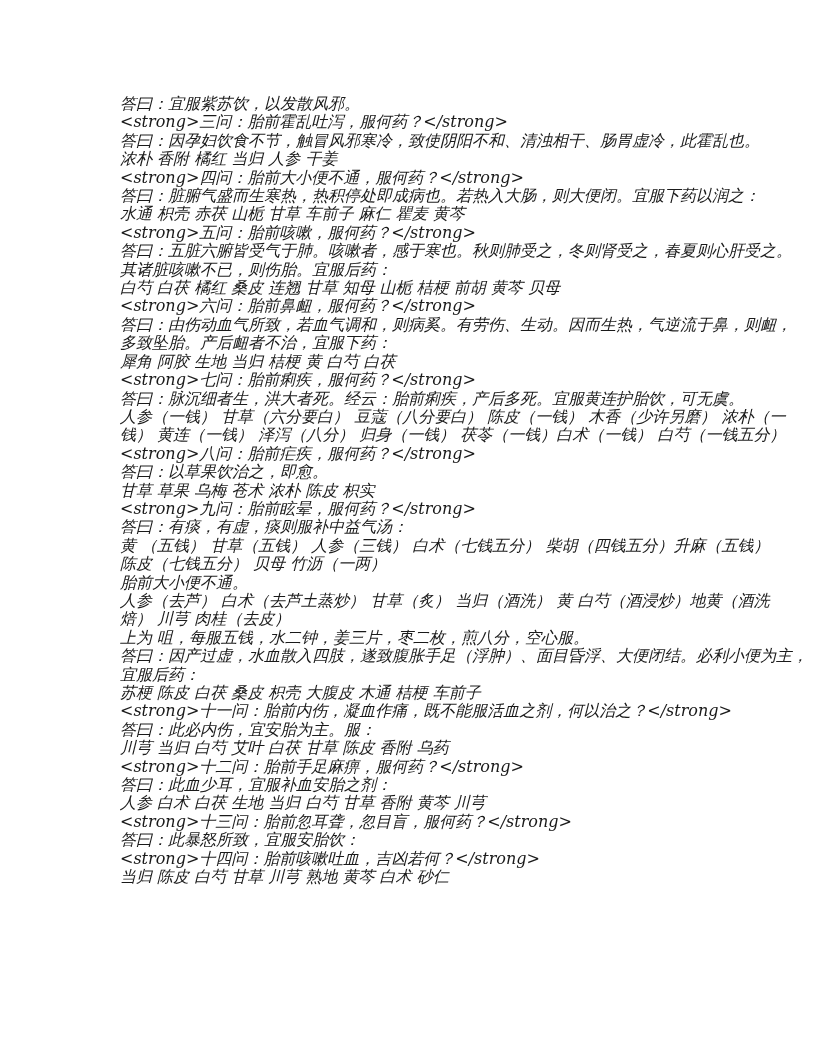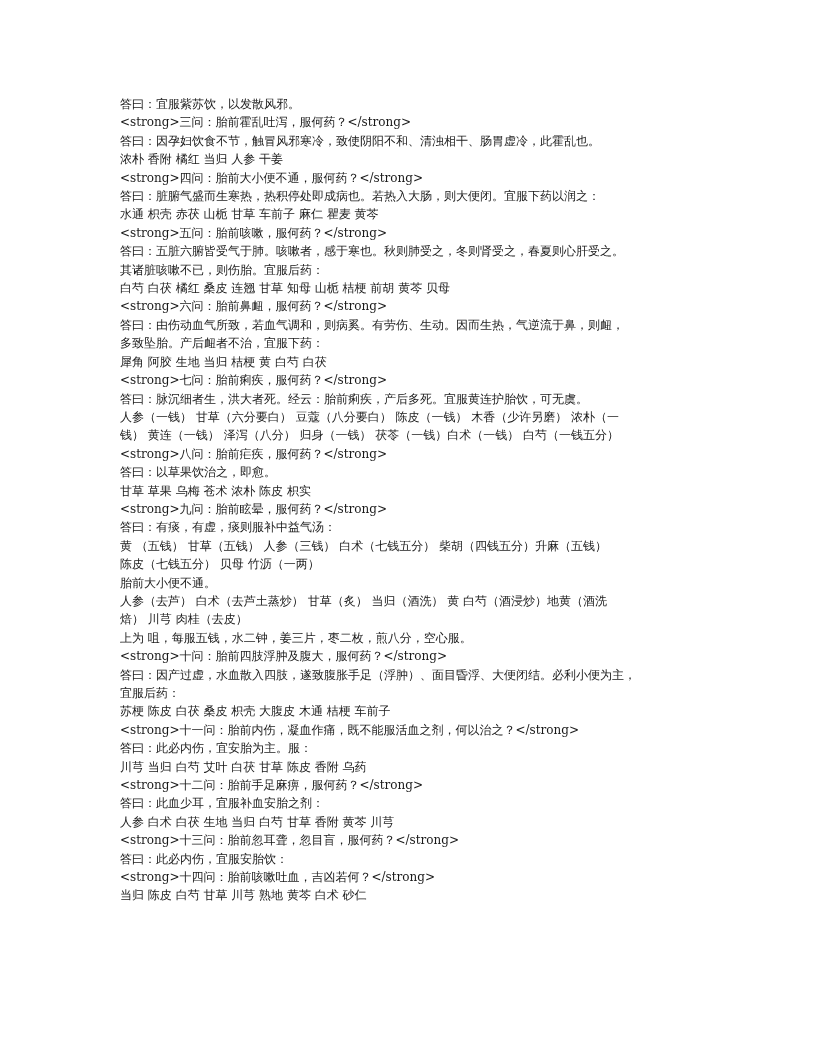--- a/index.html
+++ b/index.html
@@ -15,25 +15,26 @@
       font-family: "DejaVu Serif", "Liberation Serif", serif;
       color: #1a1a1a;
     }
     .page {
       position: absolute;
       left: 120px;
       top: 95px;
       width: 590px;
     }
     .line {
-      font-size: 12px;
+      font-size: 16px;
       line-height: 18.42px;
       height: 18.42px;
       white-space: nowrap;
       letter-spacing: 0;
+      font-style: italic;
     }
   </style>
 </head>
 <body>
 
 <div class="page">
   <div class="line">答曰：宜服紫苏饮，以发散风邪。</div>
   <div class="line">&lt;strong&gt;三问：胎前霍乱吐泻，服何药？&lt;/strong&gt;</div>
   <div class="line">答曰：因孕妇饮食不节，触冒风邪寒冷，致使阴阳不和、清浊相干、肠胃虚冷，此霍乱也。</div>
   <div class="line">浓朴 香附 橘红 当归 人参 干姜</div>
@@ -56,27 +57,26 @@
   <div class="line">答曰：以草果饮治之，即愈。</div>
   <div class="line">甘草 草果 乌梅 苍术 浓朴 陈皮 枳实</div>
   <div class="line">&lt;strong&gt;九问：胎前眩晕，服何药？&lt;/strong&gt;</div>
   <div class="line">答曰：有痰，有虚，痰则服补中益气汤：</div>
   <div class="line">黄 （五钱） 甘草（五钱） 人参（三钱） 白术（七钱五分） 柴胡（四钱五分）升麻（五钱）</div>
   <div class="line">陈皮（七钱五分） 贝母 竹沥（一两）</div>
   <div class="line">胎前大小便不通。</div>
   <div class="line">人参（去芦） 白术（去芦土蒸炒） 甘草（炙） 当归（酒洗） 黄 白芍（酒浸炒）地黄（酒洗</div>
   <div class="line">焙） 川芎 肉桂（去皮）</div>
   <div class="line">上为 咀，每服五钱，水二钟，姜三片，枣二枚，煎八分，空心服。</div>
-  <div class="line">&lt;strong&gt;十问：胎前四肢浮肿及腹大，服何药？&lt;/strong&gt;</div>
   <div class="line">答曰：因产过虚，水血散入四肢，遂致腹胀手足（浮肿）、面目昏浮、大便闭结。必利小便为主，</div>
   <div class="line">宜服后药：</div>
   <div class="line">苏梗 陈皮 白茯 桑皮 枳壳 大腹皮 木通 桔梗 车前子</div>
   <div class="line">&lt;strong&gt;十一问：胎前内伤，凝血作痛，既不能服活血之剂，何以治之？&lt;/strong&gt;</div>
   <div class="line">答曰：此必内伤，宜安胎为主。服：</div>
   <div class="line">川芎 当归 白芍 艾叶 白茯 甘草 陈皮 香附 乌药</div>
   <div class="line">&lt;strong&gt;十二问：胎前手足麻痹，服何药？&lt;/strong&gt;</div>
   <div class="line">答曰：此血少耳，宜服补血安胎之剂：</div>
   <div class="line">人参 白术 白茯 生地 当归 白芍 甘草 香附 黄芩 川芎</div>
   <div class="line">&lt;strong&gt;十三问：胎前忽耳聋，忽目盲，服何药？&lt;/strong&gt;</div>
-  <div class="line">答曰：此必内伤，宜服安胎饮：</div>
+  <div class="line">答曰：此暴怒所致，宜服安胎饮：</div>
   <div class="line">&lt;strong&gt;十四问：胎前咳嗽吐血，吉凶若何？&lt;/strong&gt;</div>
   <div class="line">当归 陈皮 白芍 甘草 川芎 熟地 黄芩 白术 砂仁</div>
 </div>
 
 </body></html>

